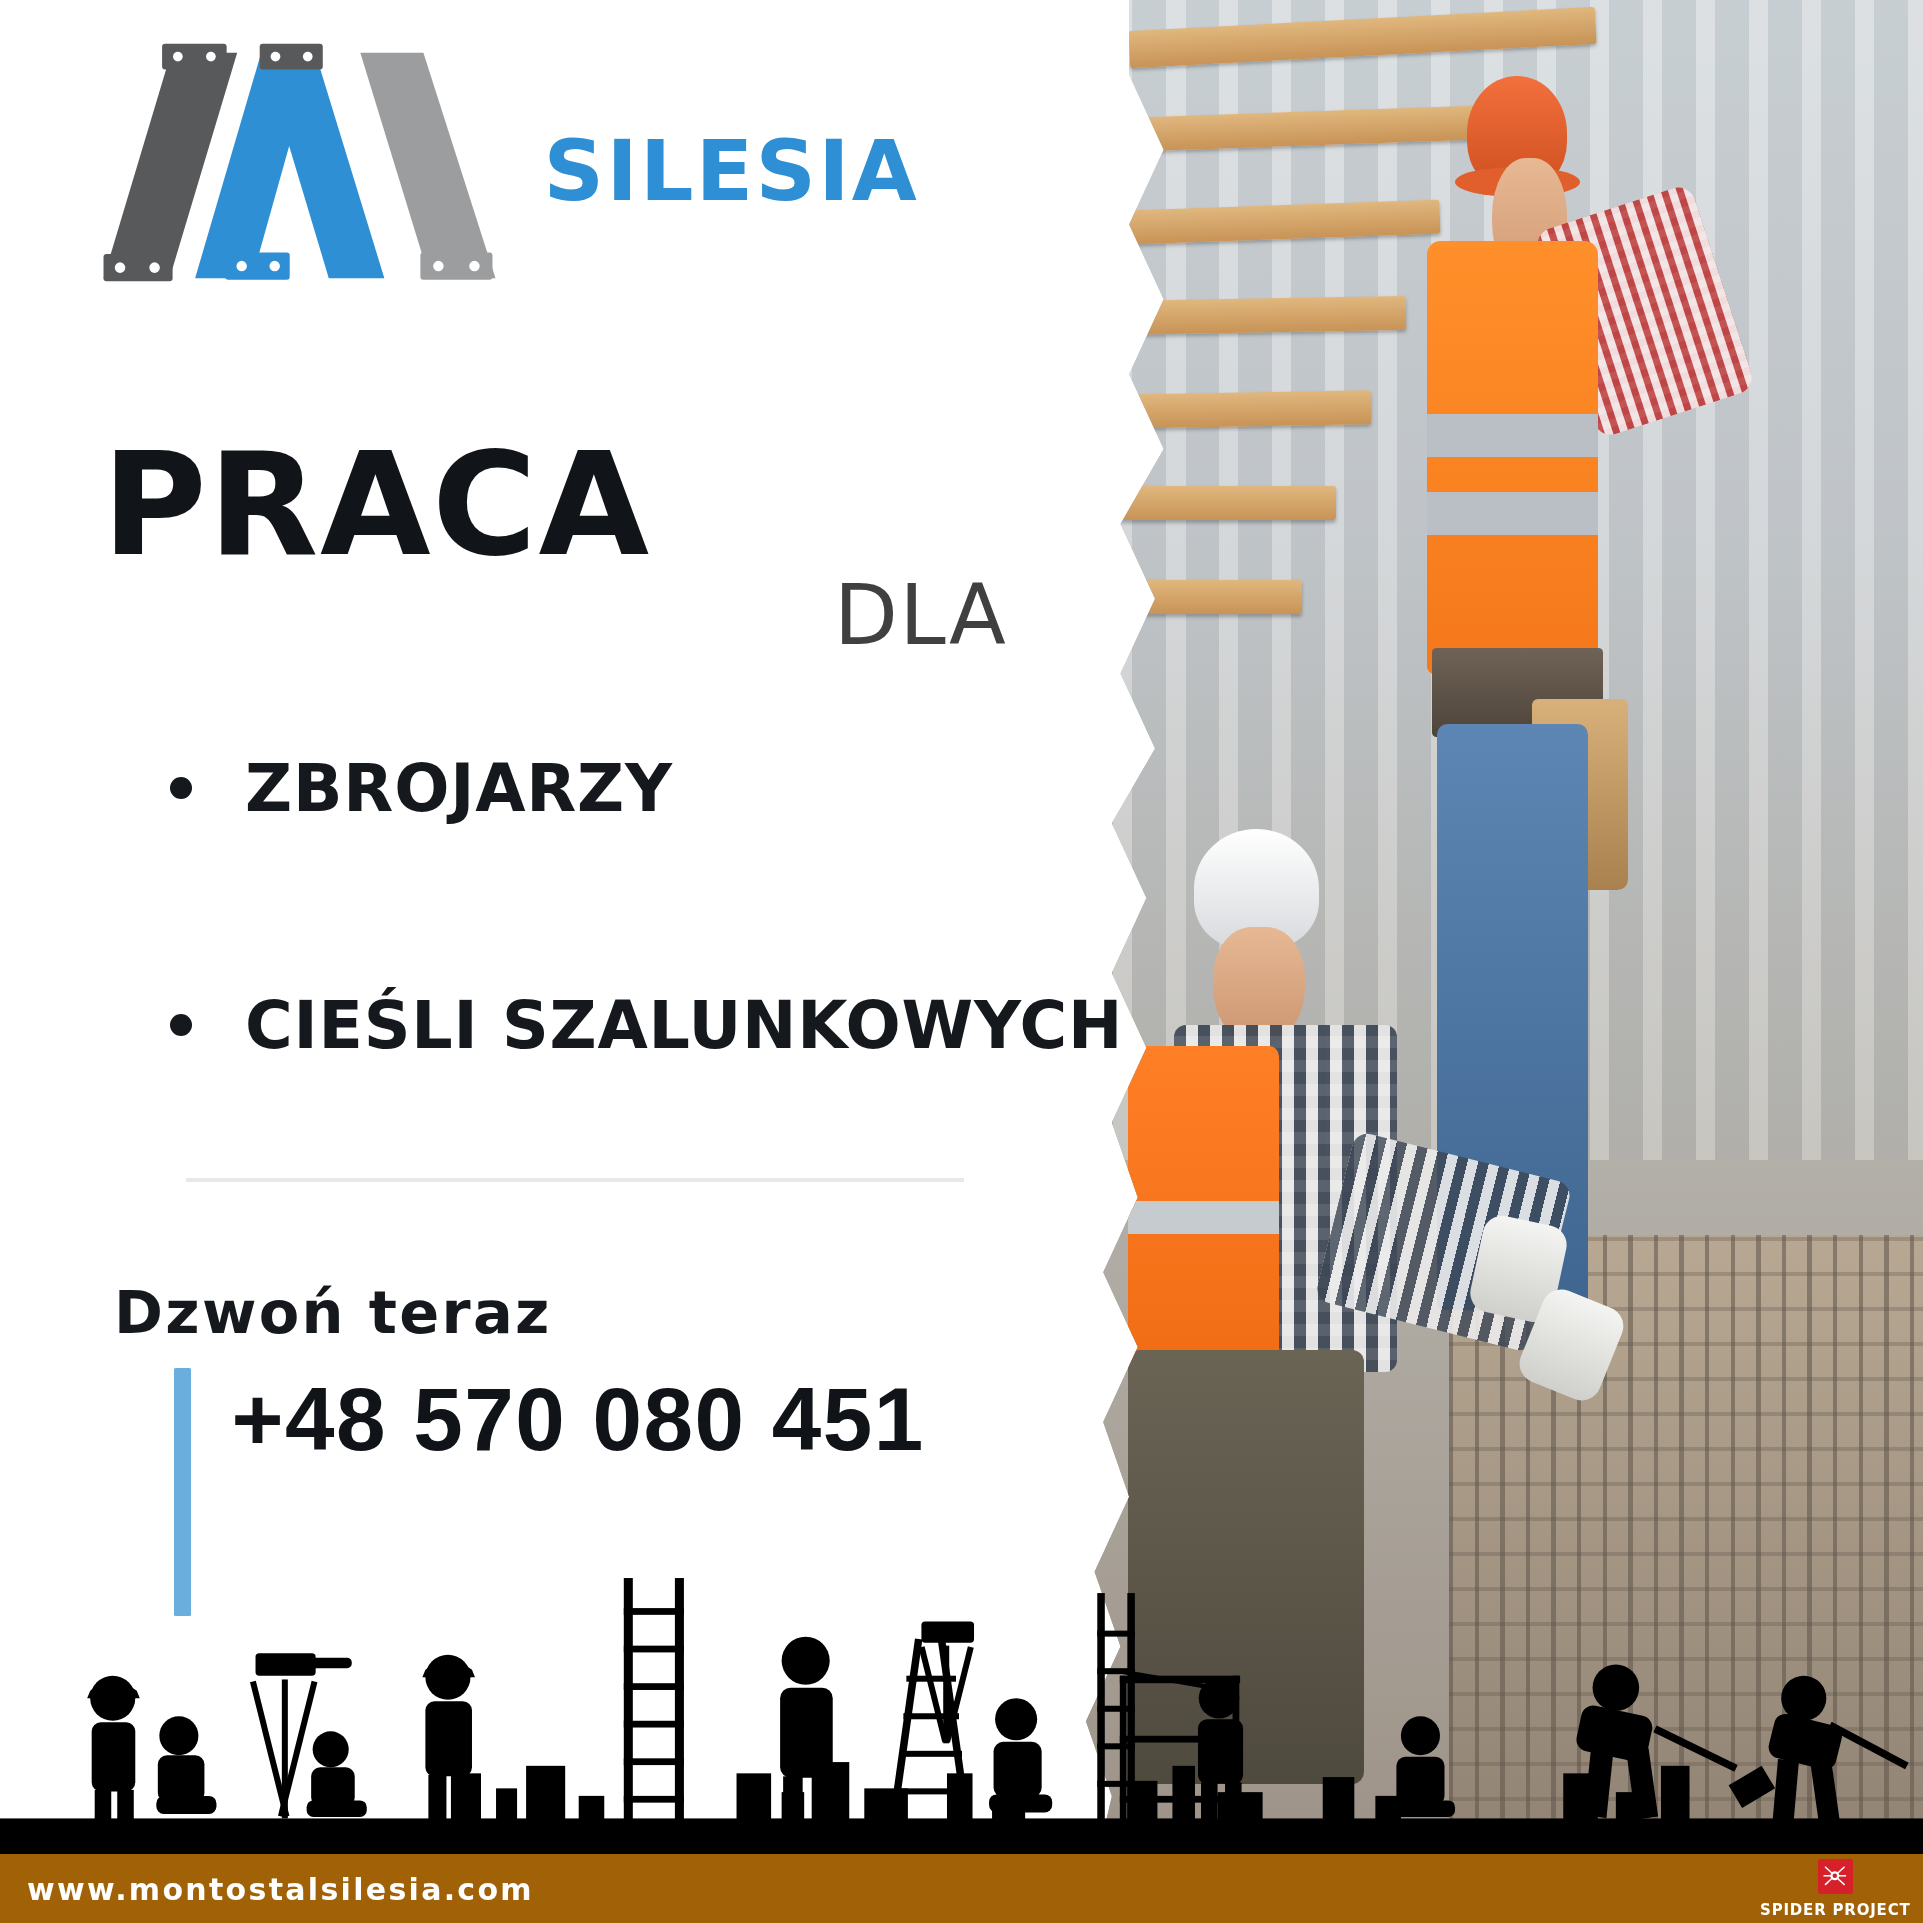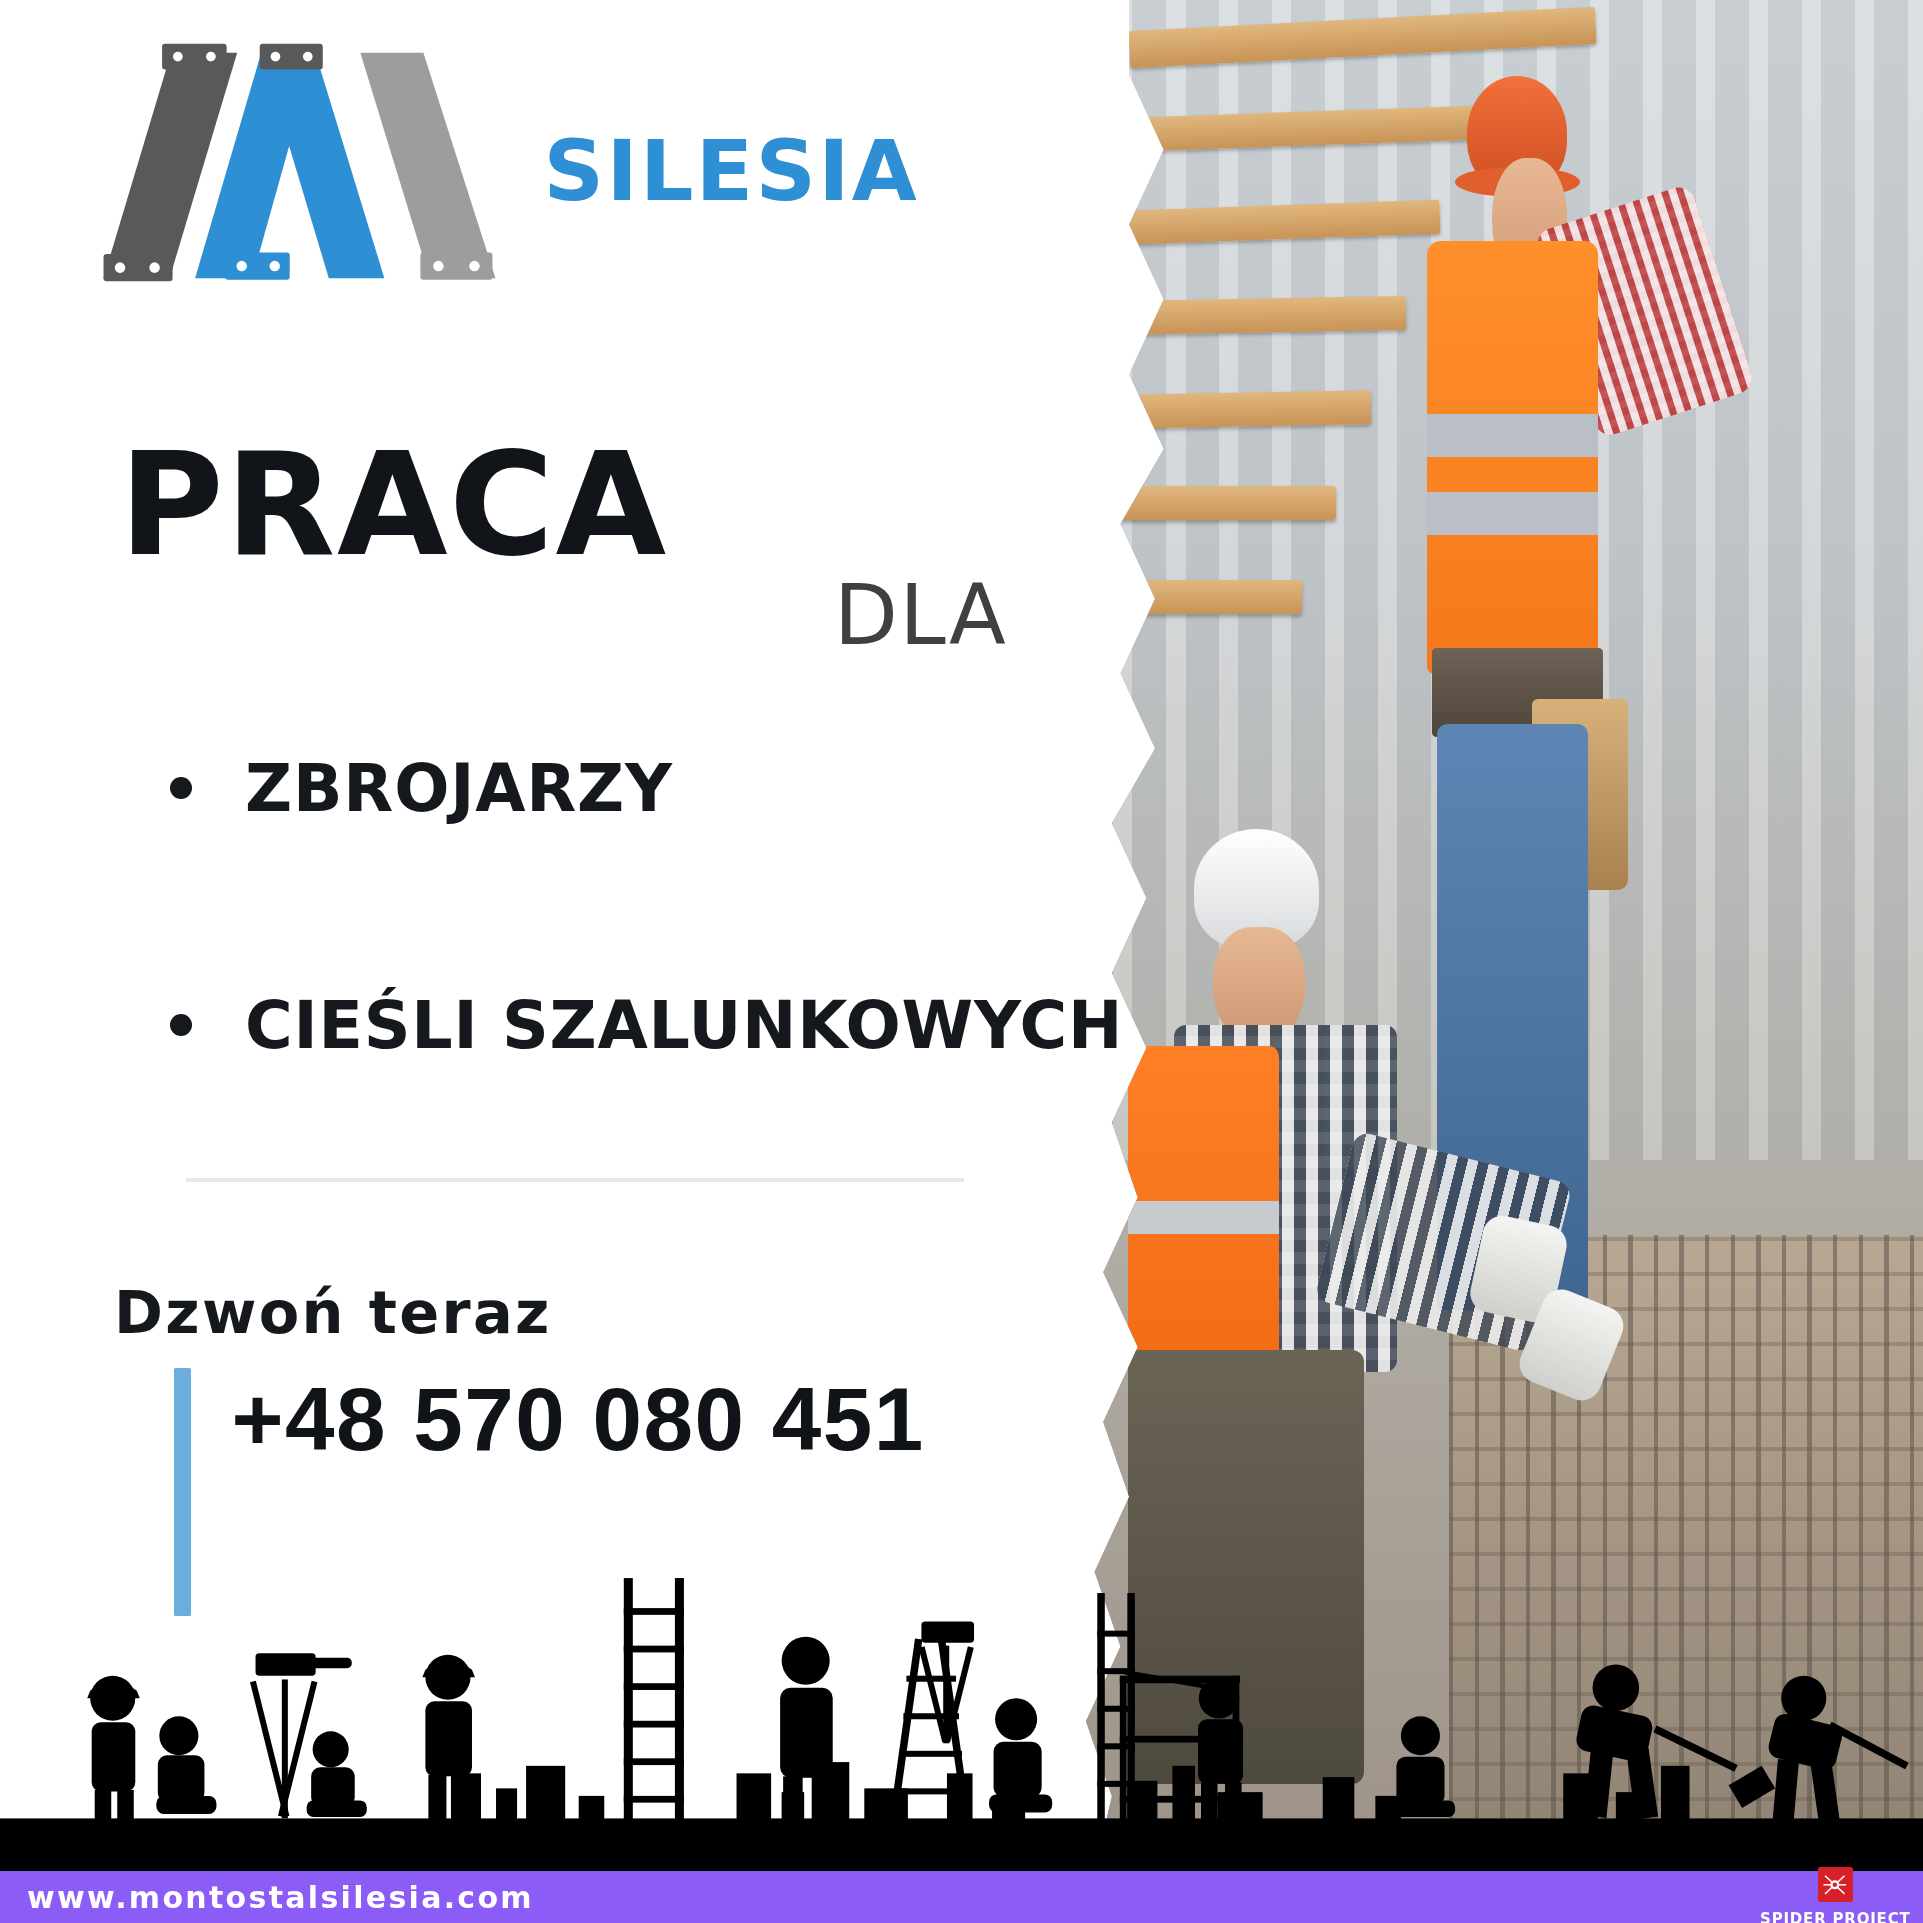--- a/index.html
+++ b/index.html
@@ -191,21 +191,21 @@
     font-family: "DejaVu Sans", sans-serif;
     font-weight: 700;
     font-size: 84px;
     letter-spacing: 2.3px;
     color: #2f8fd4;
   }
   .logo-text .line2 { margin-top: 13.5px; }
 
   .headline {
     position: absolute;
-    left: 119px;
+    left: 102px;
     top: 421px;
     font-family: "DejaVu Sans", sans-serif;
     font-weight: 700;
     font-size: 143px;
     letter-spacing: 1.5px;
     color: #111418;
     margin: 0;
   }
   .subhead {
     position: absolute;
@@ -305,22 +305,22 @@
     height: 323px;
     pointer-events: none;
   }
 
   
   .footer {
     position: absolute;
     left: 0;
     bottom: 0;
     width: 100%;
-    height: 53px;
-    background: #8b5cf6;
+    height: 70px;
+    background: #a16207;
     display: flex;
     align-items: center;
     justify-content: space-between;
   }
   .footer .url {
     color: #ffffff;
     font-family: "DejaVu Sans", sans-serif;
     font-weight: 700;
     font-size: 30px;
     letter-spacing: 2.3px;

